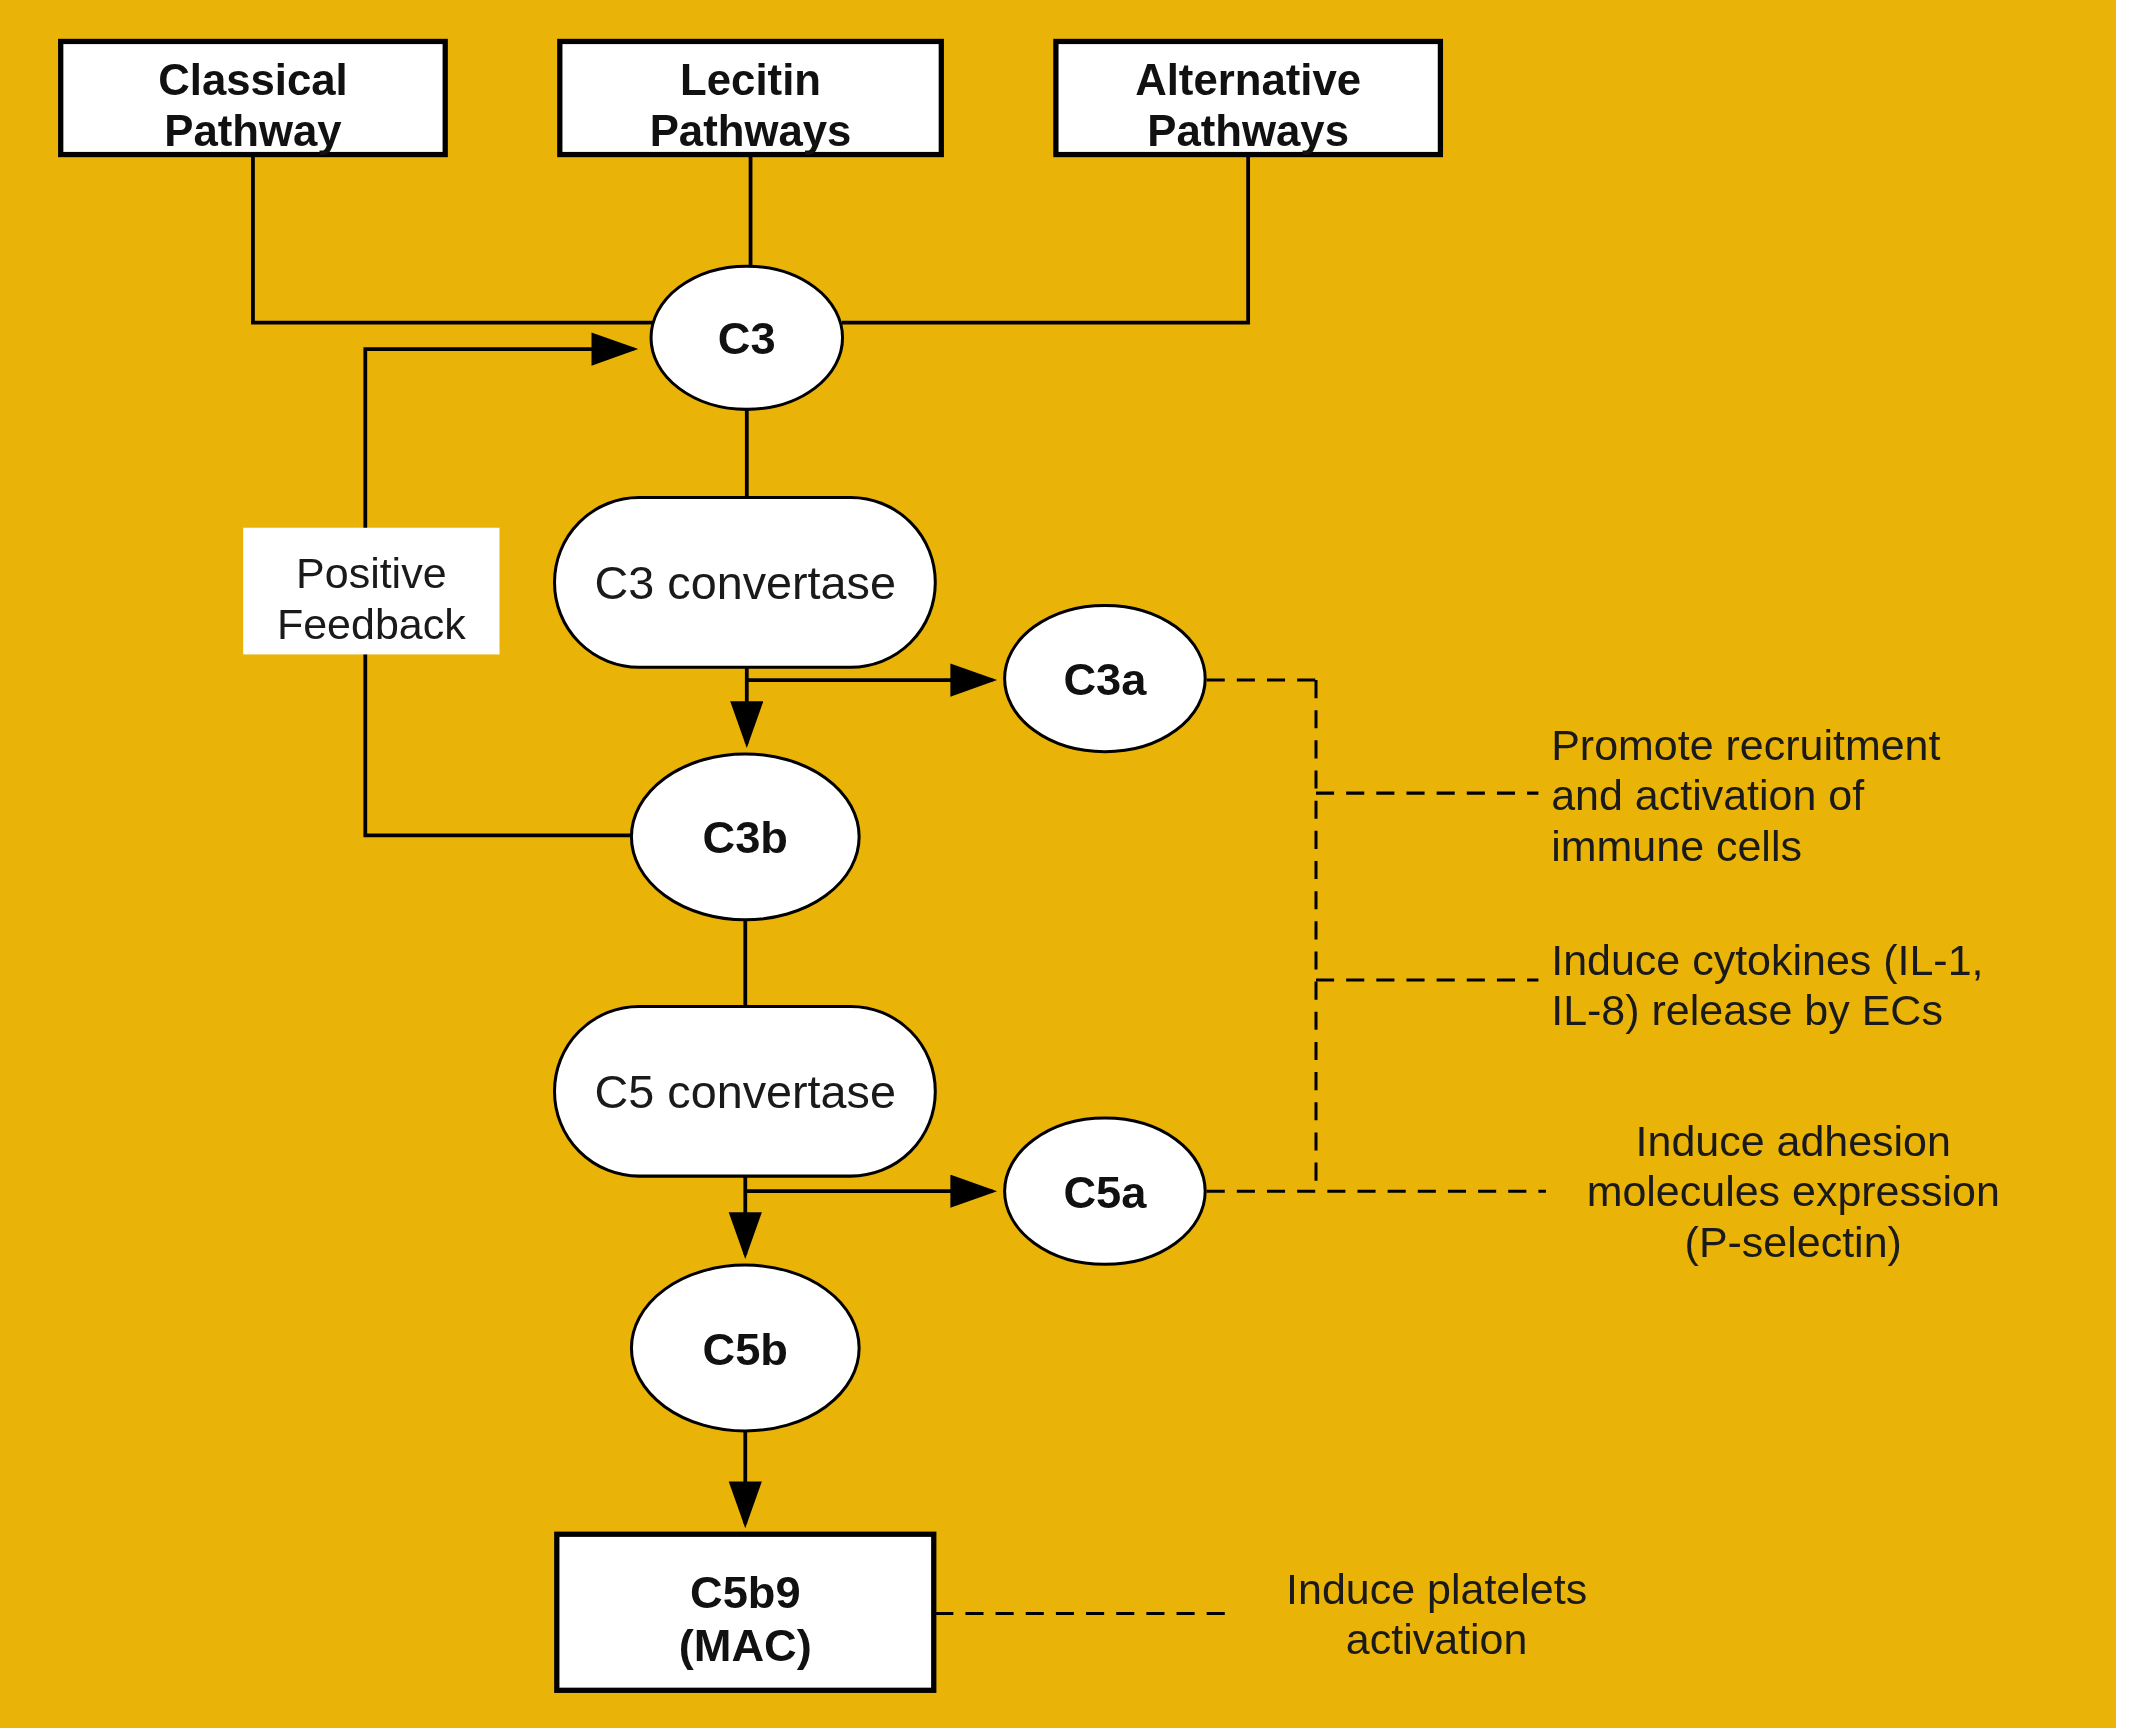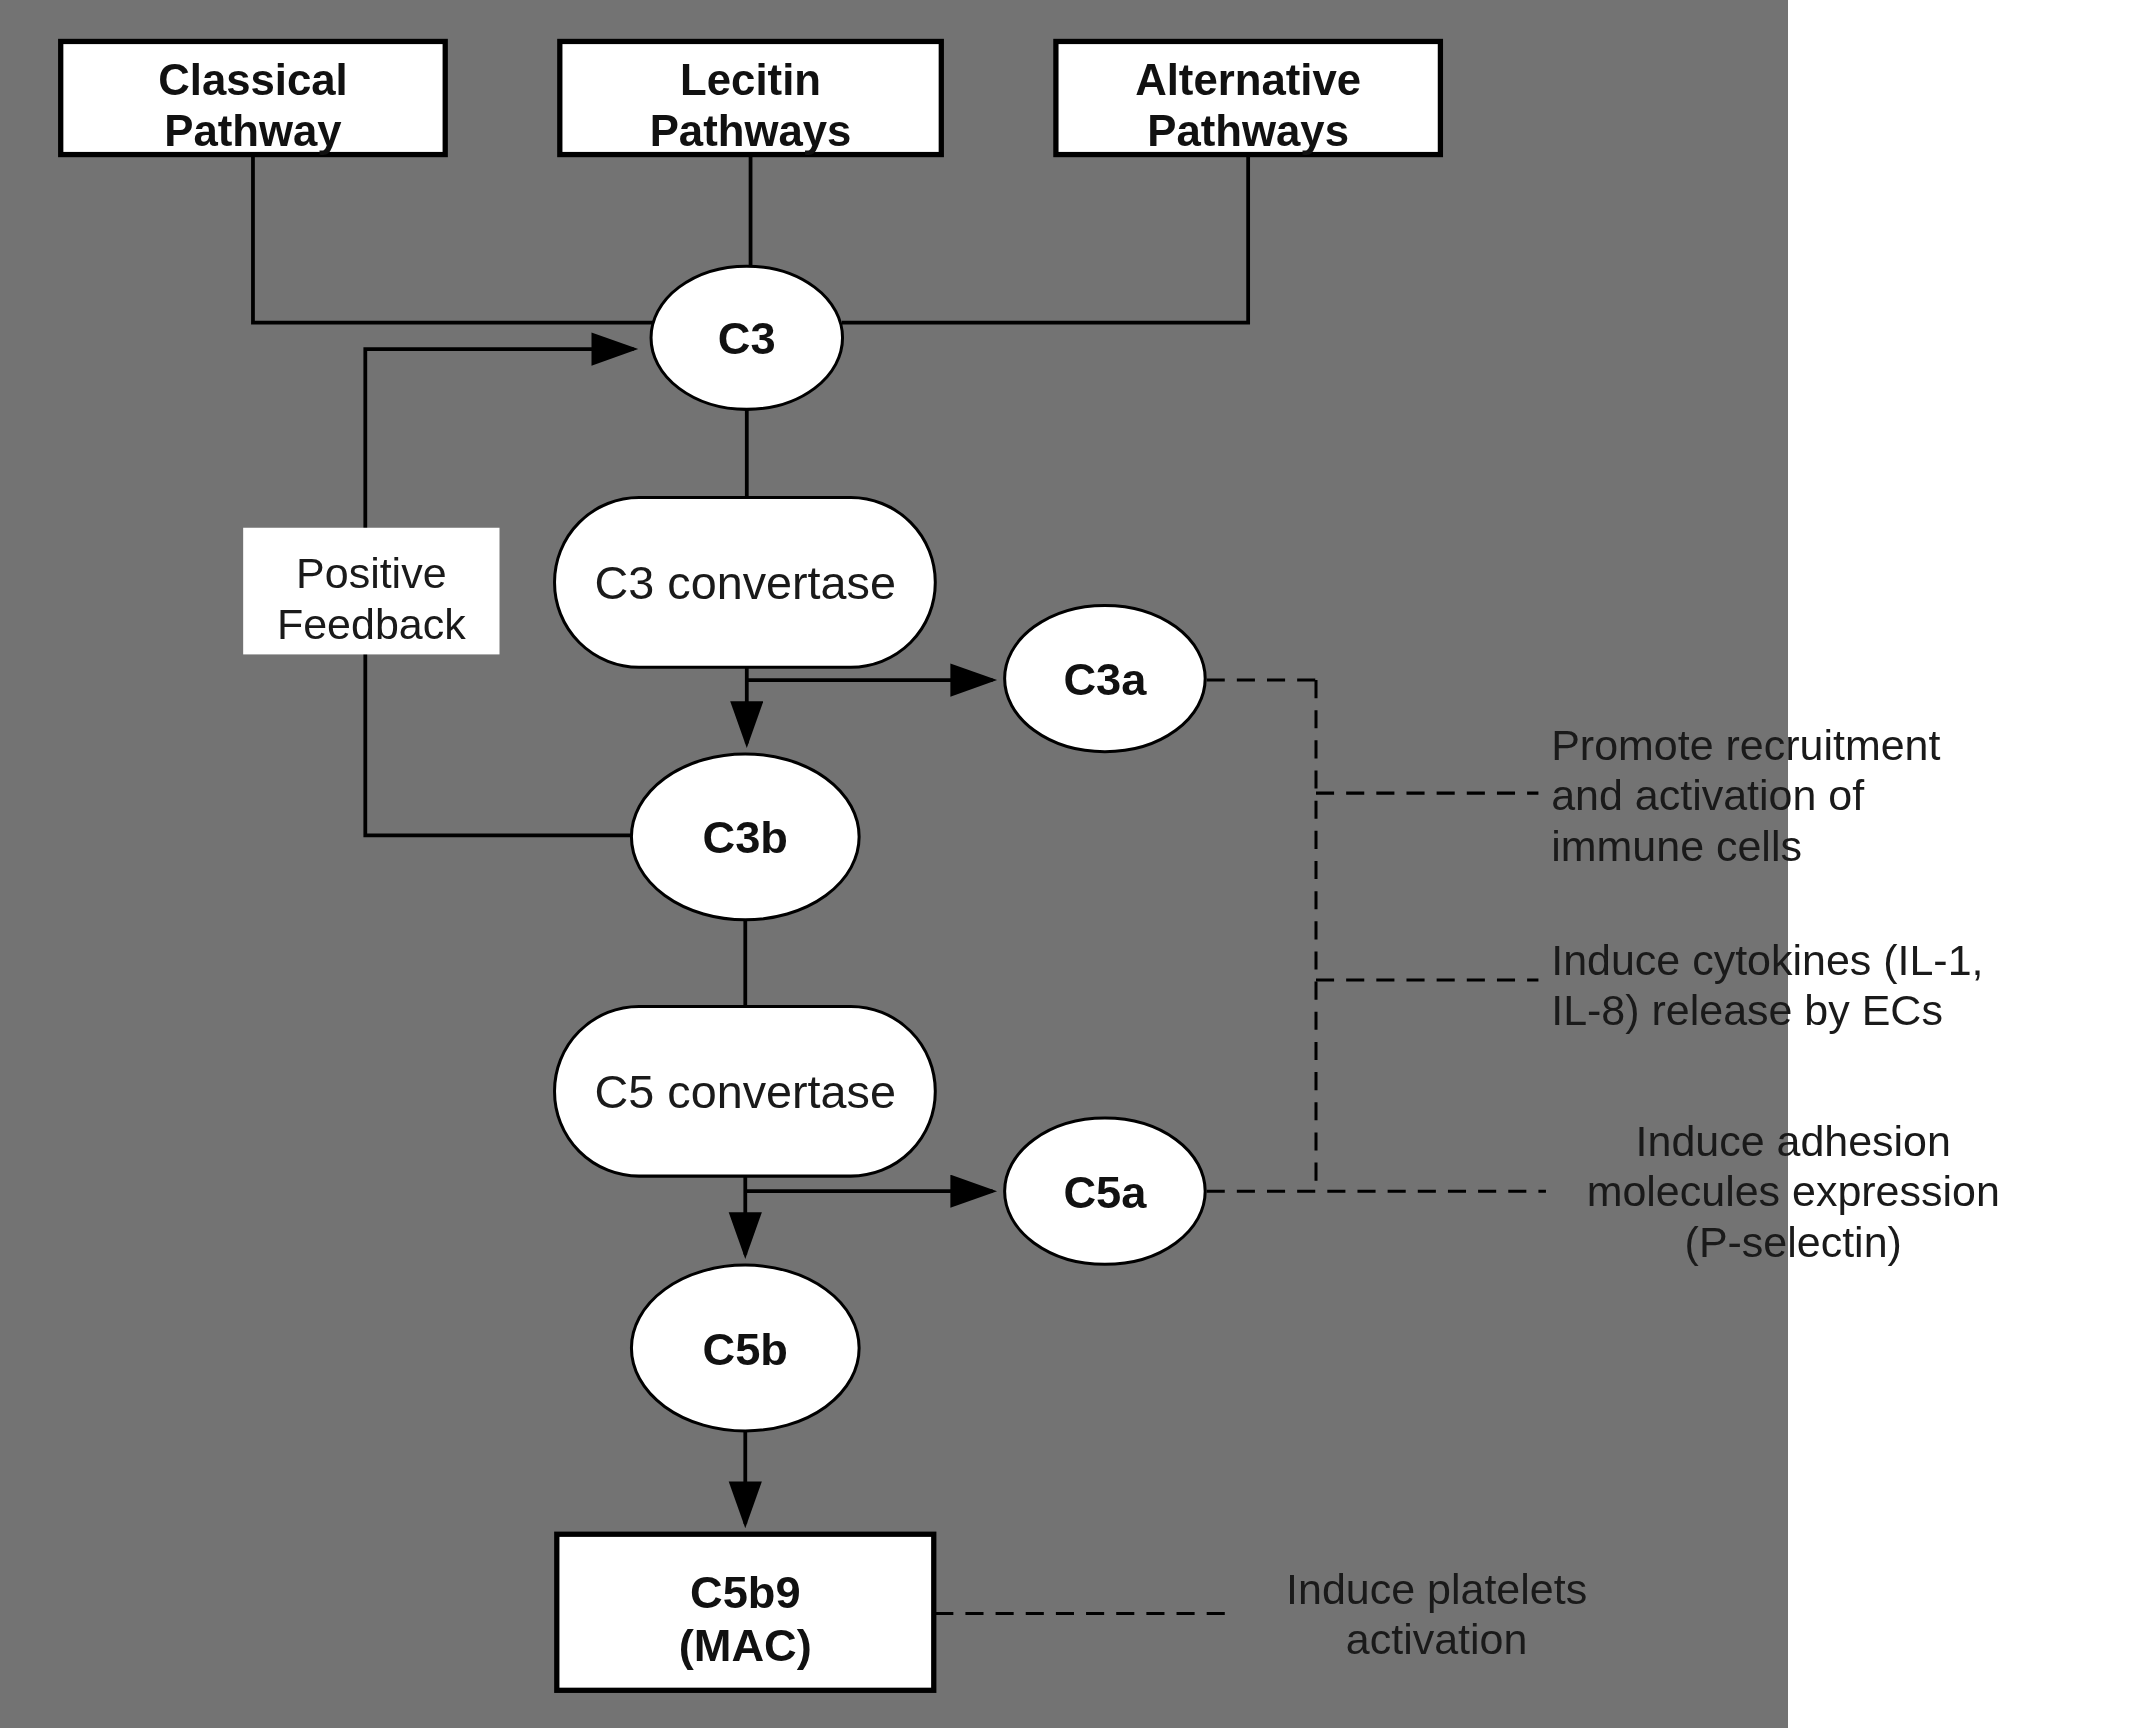--- a/index.html
+++ b/index.html
@@ -1,23 +1,23 @@
 <!DOCTYPE html>
 <html style="font-size:12px"><head>
 <meta charset="utf-8">
 <style>
   html, body {
     margin: 0;
     padding: 0;
     background: #ffffff;
   }
   .diagram-wrap {
-    width: 1788px;
+    width: 2116px;
     height: 1728px;
-    background: #737373;
+    background: #eab308;
   }
   svg {
     display: block;
     font-family: "Liberation Sans", sans-serif;
   }
   .shape {
     fill: #ffffff;
     stroke: #000000;
   }
   .box { stroke-width: 7; }

